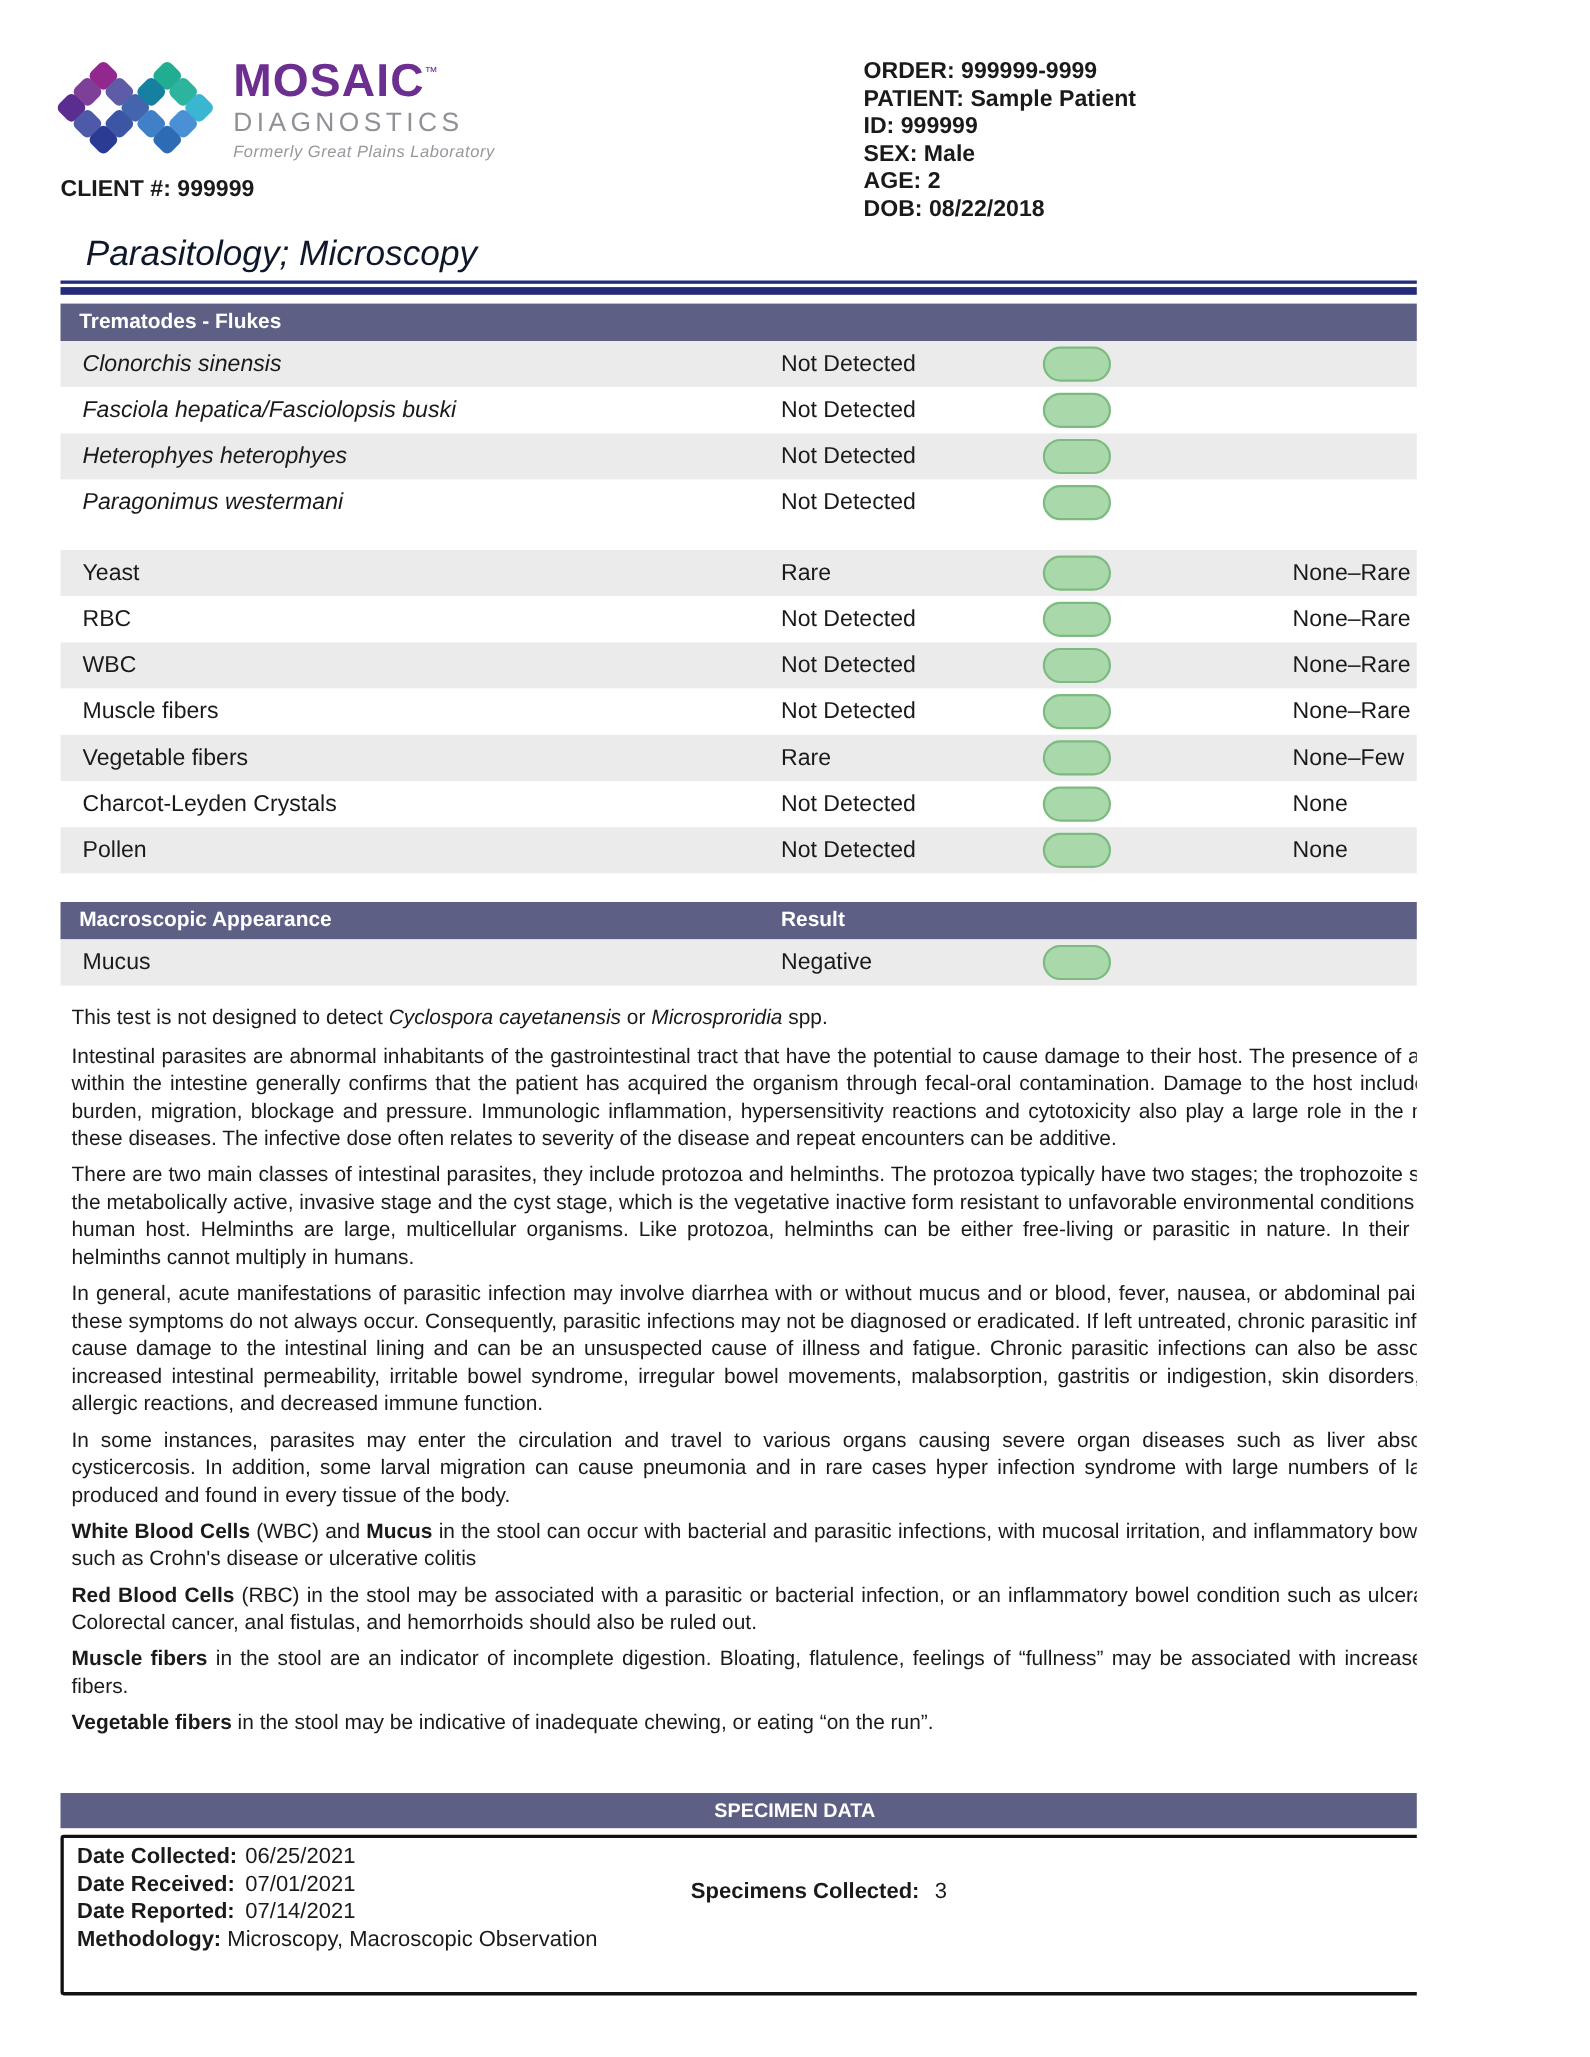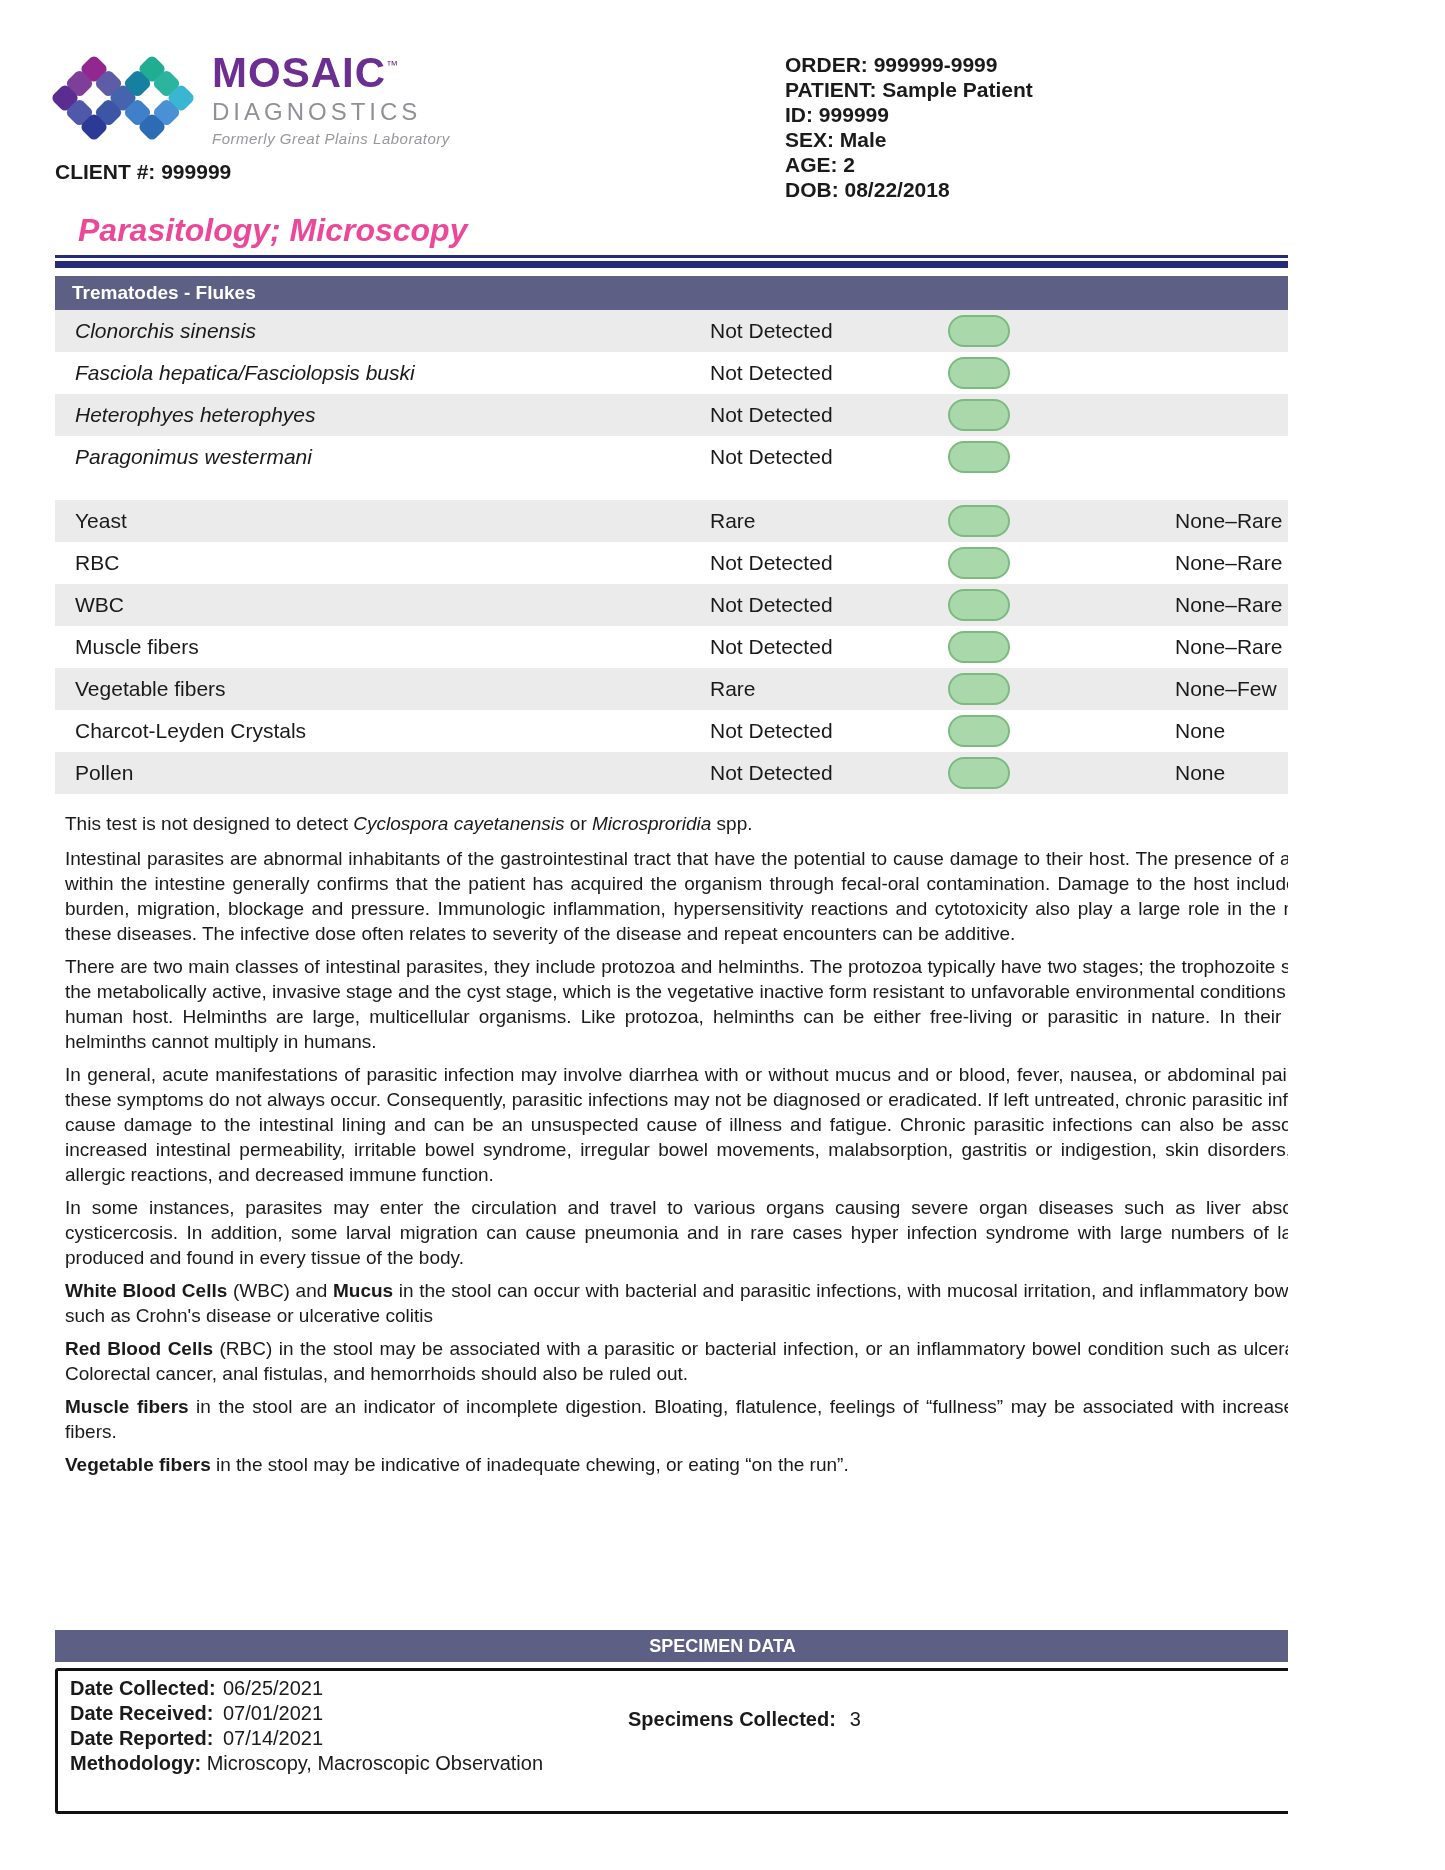--- a/index.html
+++ b/index.html
@@ -10,21 +10,21 @@
   .logo-svg{position:absolute;left:52px;top:46px;}
   .brand{position:absolute;left:212px;top:52px;line-height:1;}
   .brand-name{font-size:42px;font-weight:bold;color:#6c2e90;letter-spacing:1px;}
   .brand-tm{font-size:12px;color:#6c2e90;vertical-align:18px;}
   .brand-sub{font-size:24px;color:#8f9196;letter-spacing:4px;margin-top:6px;}
   .brand-tag{font-size:15px;font-style:italic;color:#96989c;margin-top:7px;letter-spacing:.5px;}
   .client-line{position:absolute;left:55px;top:160px;font-size:21px;font-weight:bold;}
   .patient-block{position:absolute;left:785px;top:52px;font-size:21px;font-weight:bold;line-height:25px;}
 
   
-  .sec-title{position:absolute;left:78px;top:212px;font-size:32px;font-style:italic;color:#ec4899;font-weight:bold;}
+  .sec-title{position:absolute;left:78px;top:212px;font-size:32px;font-style:italic;color:#0f172a;}
   .rule-thin{position:absolute;left:55px;top:255px;width:1335px;height:3px;background:#242b78;}
   .rule-thick{position:absolute;left:55px;top:261px;width:1335px;height:7px;background:#242b78;}
 
   
   .content{position:absolute;left:55px;top:276px;width:1335px;}
   .thead{position:relative;height:34px;background:#5d5f85;}
   .thead .h{position:absolute;top:0;line-height:34px;color:#ffffff;font-weight:bold;font-size:19px;}
   .h-name{left:17px;} .h-result{left:655px;} .h-ref{left:1117px;}
   .trow{position:relative;height:42px;background:#ffffff;}
   .trow.odd{background:#ebebeb;}
@@ -201,20 +201,31 @@
         <span class="ref">None</span>
       </div>
       <div class="trow odd">
         <span class="name">Pollen</span>
         <span class="value">Not Detected</span>
         <span class="toggle"><span class="knob"></span></span>
         <span class="ref">None</span>
       </div>
     </div>
 
+    <div class="t3">
+      <div class="thead">
+        <span class="h h-name">Macroscopic Appearance</span>
+        <span class="h h-result">Result</span>
+      </div>
+      <div class="trow odd">
+        <span class="name">Mucus</span>
+        <span class="value">Negative</span>
+        <span class="toggle"><span class="knob"></span></span>
+      </div>
+    </div>
 
     <div class="textblock">
       <div class="note"><span>This test is not designed to detect </span><span style="font-style: italic;">Cyclospora cayetanensis</span><span> or </span><span style="font-style: italic; margin-top: 24px;">Microsproridia</span><span> spp.</span></div>
       <div>
           <p><span>Intestinal parasites are abnormal inhabitants of the gastrointestinal tract that have the potential to cause damage to their host. The presence of any parasite within the intestine generally confirms that the patient has acquired the organism through fecal-oral contamination. Damage to the host includes parasitic burden, migration, blockage and pressure. Immunologic inflammation, hypersensitivity reactions and cytotoxicity also play a large role in the morbidity of these diseases. The infective dose often relates to severity of the disease and repeat encounters can be additive.</span></p>
           <p><span>There are two main classes of intestinal parasites, they include protozoa and helminths. The protozoa typically have two stages; the trophozoite stage that is the metabolically active, invasive stage and the cyst stage, which is the vegetative inactive form resistant to unfavorable environmental conditions outside the human host. Helminths are large, multicellular organisms. Like protozoa, helminths can be either free-living or parasitic in nature. In their adult form, helminths cannot multiply in humans.</span></p>
           <p><span>In general, acute manifestations of parasitic infection may involve diarrhea with or without mucus and or blood, fever, nausea, or abdominal pain. However these symptoms do not always occur. Consequently, parasitic infections may not be diagnosed or eradicated. If left untreated, chronic parasitic infections can cause damage to the intestinal lining and can be an unsuspected cause of illness and fatigue. Chronic parasitic infections can also be associated with increased intestinal permeability, irritable bowel syndrome, irregular bowel movements, malabsorption, gastritis or indigestion, skin disorders, joint pain, allergic reactions, and decreased immune function.</span></p>
           <p><span>In some instances, parasites may enter the circulation and travel to various organs causing severe organ diseases such as liver abscesses and cysticercosis. In addition, some larval migration can cause pneumonia and in rare cases hyper infection syndrome with large numbers of larvae being produced and found in every tissue of the body.</span></p>
           <p><span style="font-weight: bold;">White Blood Cells</span><span> (WBC) and </span><span style="font-weight: bold;">Mucus</span><span> in the stool can occur with bacterial and parasitic infections, with mucosal irritation, and inflammatory bowel diseases such as Crohn's disease or ulcerative colitis</span></p>
           <p><span style="font-weight: bold;">Red Blood Cells</span><span> (RBC) in the stool may be associated with a parasitic or bacterial infection, or an inflammatory bowel condition such as ulcerative colitis. Colorectal cancer, anal fistulas, and hemorrhoids should also be ruled out.</span></p>

